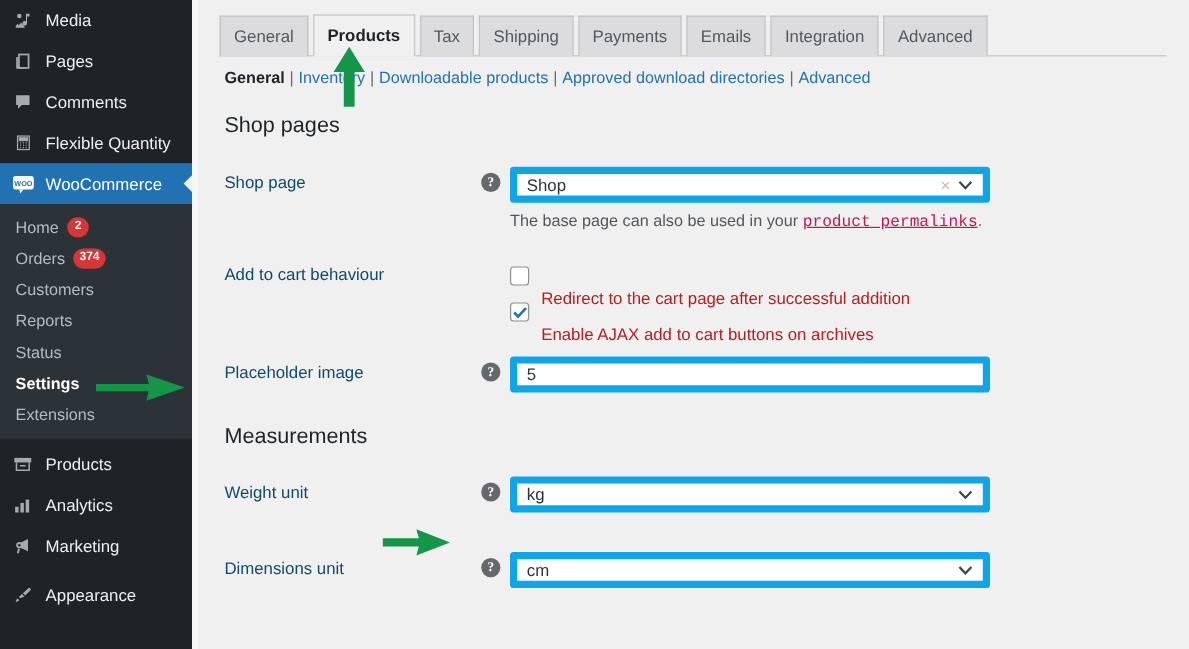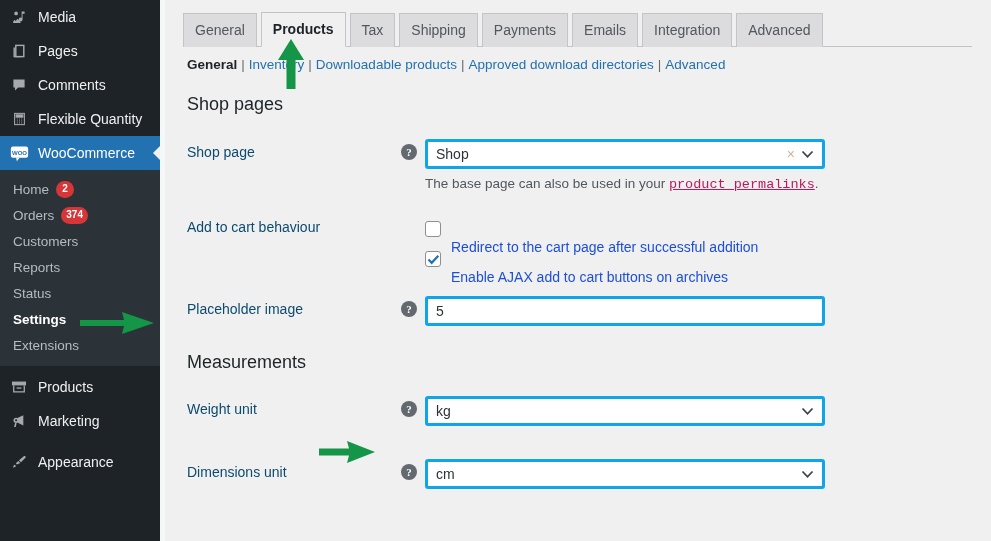--- a/index.html
+++ b/index.html
@@ -133,21 +133,21 @@
     font-size: 11px; font-weight: bold;
     display: flex; align-items: center; justify-content: center;
     flex: 0 0 16px;
     margin-top: 5px; margin-right: 8px;
     font-family: "Liberation Serif", serif;
   }
   .field { flex: 1; }
   .input-box {
     width: 400px; height: 30px;
     background: #fff;
-    border: 3px solid #0ea5e9;
+    border: 6px solid #0ea5e9;
     border-radius: 3px;
     display: flex; align-items: center;
     padding: 0 8px;
     font-size: 14px; color: #2c3338;
   }
   .input-box .val { flex: 1; }
   .clear-x { color: #c9b89a; font-size: 14px; padding-right: 6px; }
   .chev { color: #3c434a; font-size: 11px; }
   .chev svg { display: block; }
   .helper-text {
@@ -158,21 +158,21 @@
 
   .cbrow { display: flex; align-items: center; height: 30px; }
   .cbox {
     width: 16px; height: 16px;
     border: 1px solid #8c8f94; border-radius: 3px;
     background: #fff; margin-right: 10px;
     flex: 0 0 16px;
     display: flex; align-items: center; justify-content: center;
   }
   .cbox.checked svg { display: block; }
-  .cb-label { font-size: 14px; color: #1d4ed8; margin-top: 36px; }
+  .cb-label { font-size: 14px; color: #b91c1c; margin-top: 36px; }
 
   
   .garrow { position: absolute; pointer-events: none; }
 </style>
 </head>
 <body>
 
 <div class="app">
 
   <div class="sidebar">
@@ -258,20 +258,30 @@
       <span class="ico">
         <svg width="16" height="14" viewBox="0 0 20 16" fill="none" stroke="currentColor" stroke-width="1.6">
             <rect x="2" y="2" width="16" height="3.2" fill="currentColor"></rect>
             <path d="M3.4 6v8h13.2V6"></path>
             <path d="M7 9.3h6" stroke-width="1.6"></path>
           </svg>
       </span>
       <span class="nav-label">Products</span>
     </div>
 
+    <div class="nav-item">
+      <span class="ico">
+        <svg width="16" height="15" viewBox="0 0 20 16" fill="currentColor">
+            <rect x="2" y="9" width="3.6" height="6"></rect>
+            <rect x="7.5" y="5" width="3.6" height="10"></rect>
+            <rect x="13" y="1.5" width="3.6" height="13.5"></rect>
+          </svg>
+      </span>
+      <span class="nav-label">Analytics</span>
+    </div>
 
     <div class="nav-item">
       <span class="ico">
         <svg width="17" height="16" viewBox="0 0 20 18" fill="currentColor">
             <path d="M14.5 2.2v12l-7-3.3V5.5l7-3.3z"></path>
             <ellipse cx="6" cy="8.2" rx="3" ry="3.1"></ellipse>
             <circle cx="6" cy="8.2" r="1.2" fill="#1d2327"></circle>
             <path d="M4.8 11.4L3.6 16h2l1-4.3z"></path>
           </svg>
       </span>

